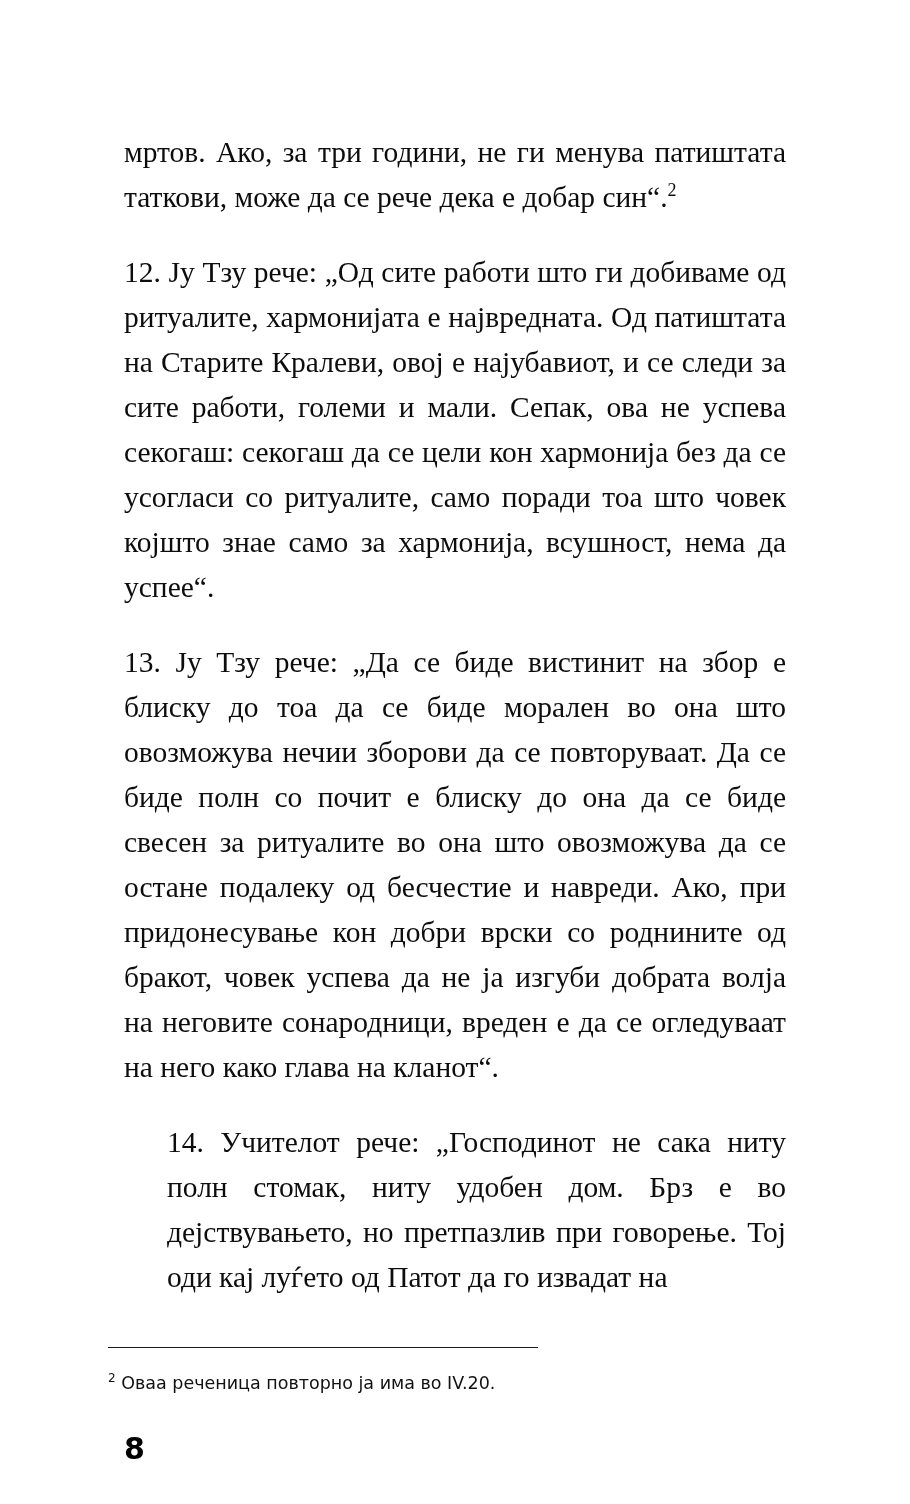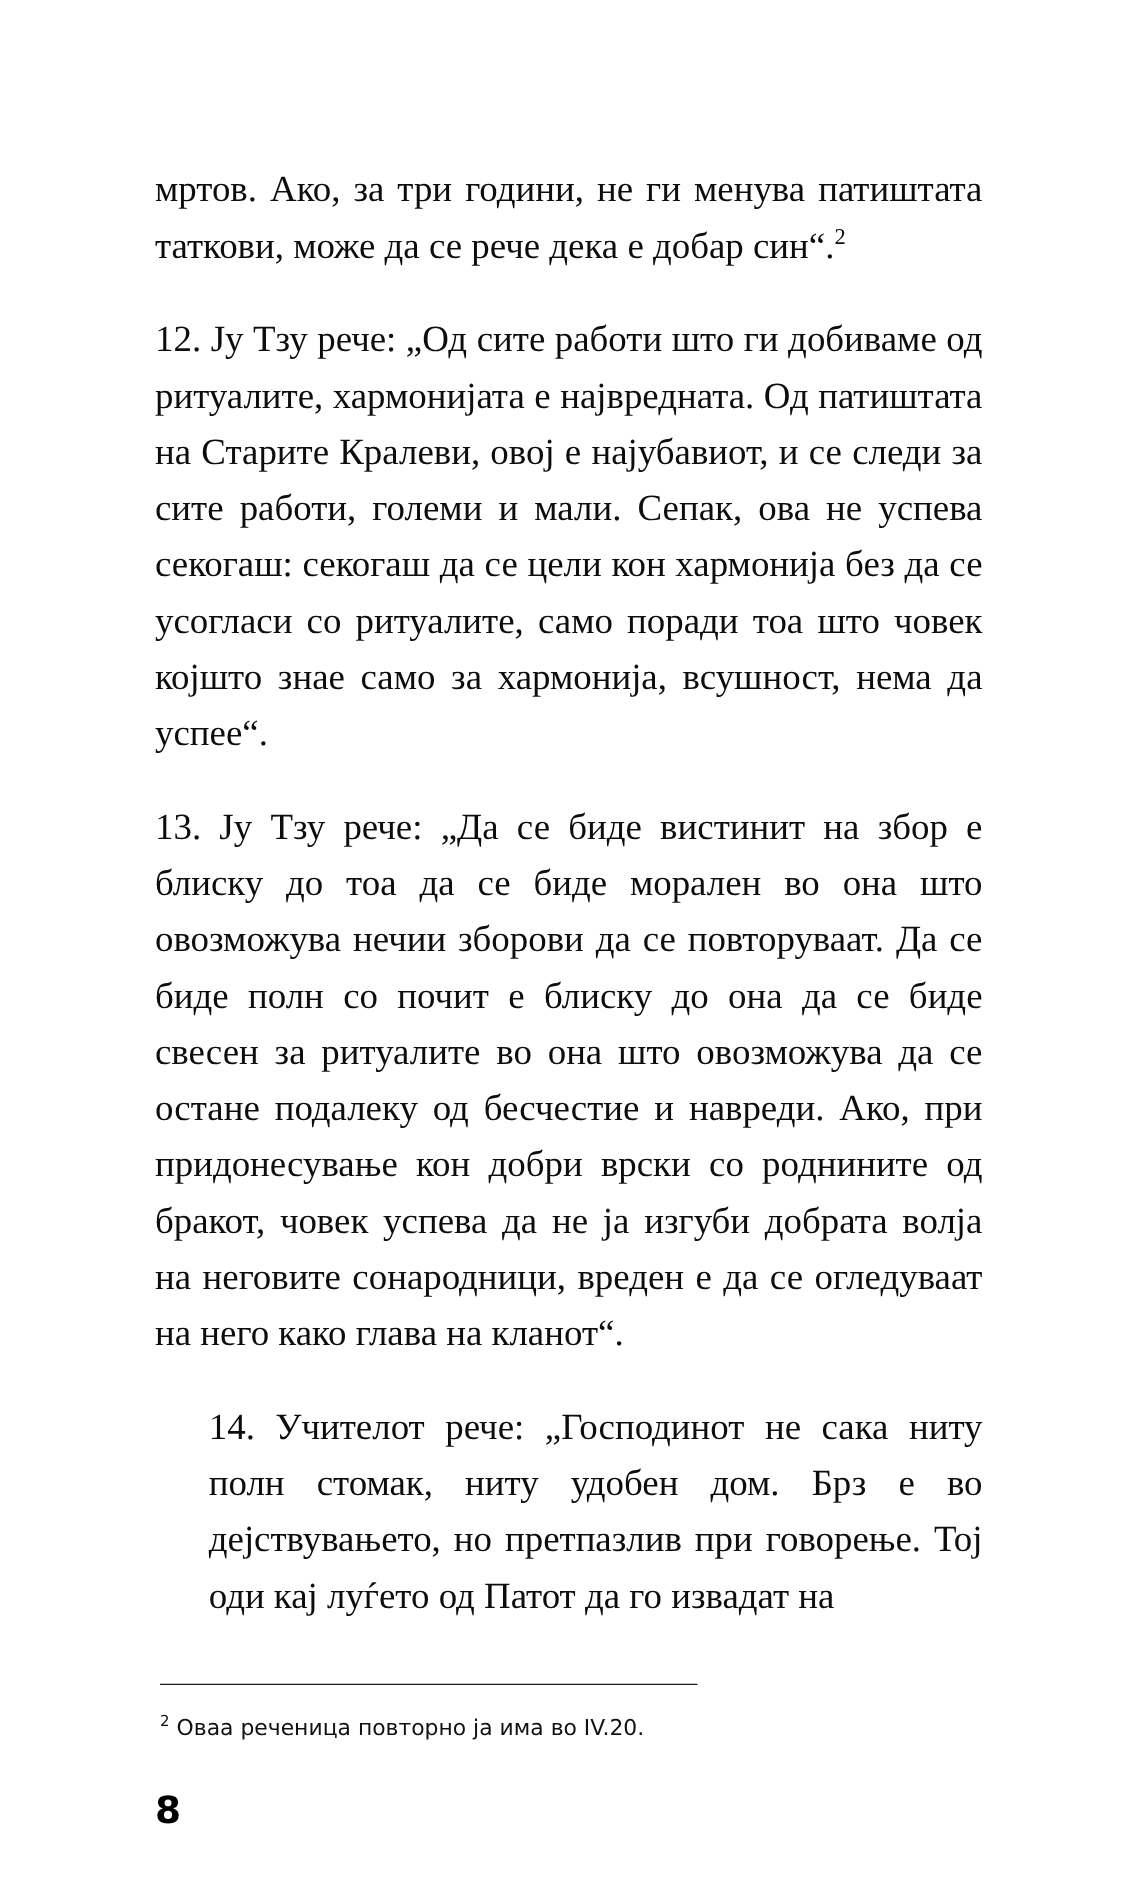--- a/index.html
+++ b/index.html
@@ -35,21 +35,21 @@
     margin-bottom: 0;
     margin-left: 43px;
   }
   sup.fn {
     font-size: 18px;
     vertical-align: super;
     line-height: 0;
   }
   .footnote-area {
     position: absolute;
-    left: 128px;
+    left: 108px;
     bottom: 108px;
     width: 662px;
   }
   .footnote-rule {
     width: 430px;
     height: 1px;
     background: #1a1a1a;
     margin: 0 0 22px 0;
   }
   .footnote-text {

